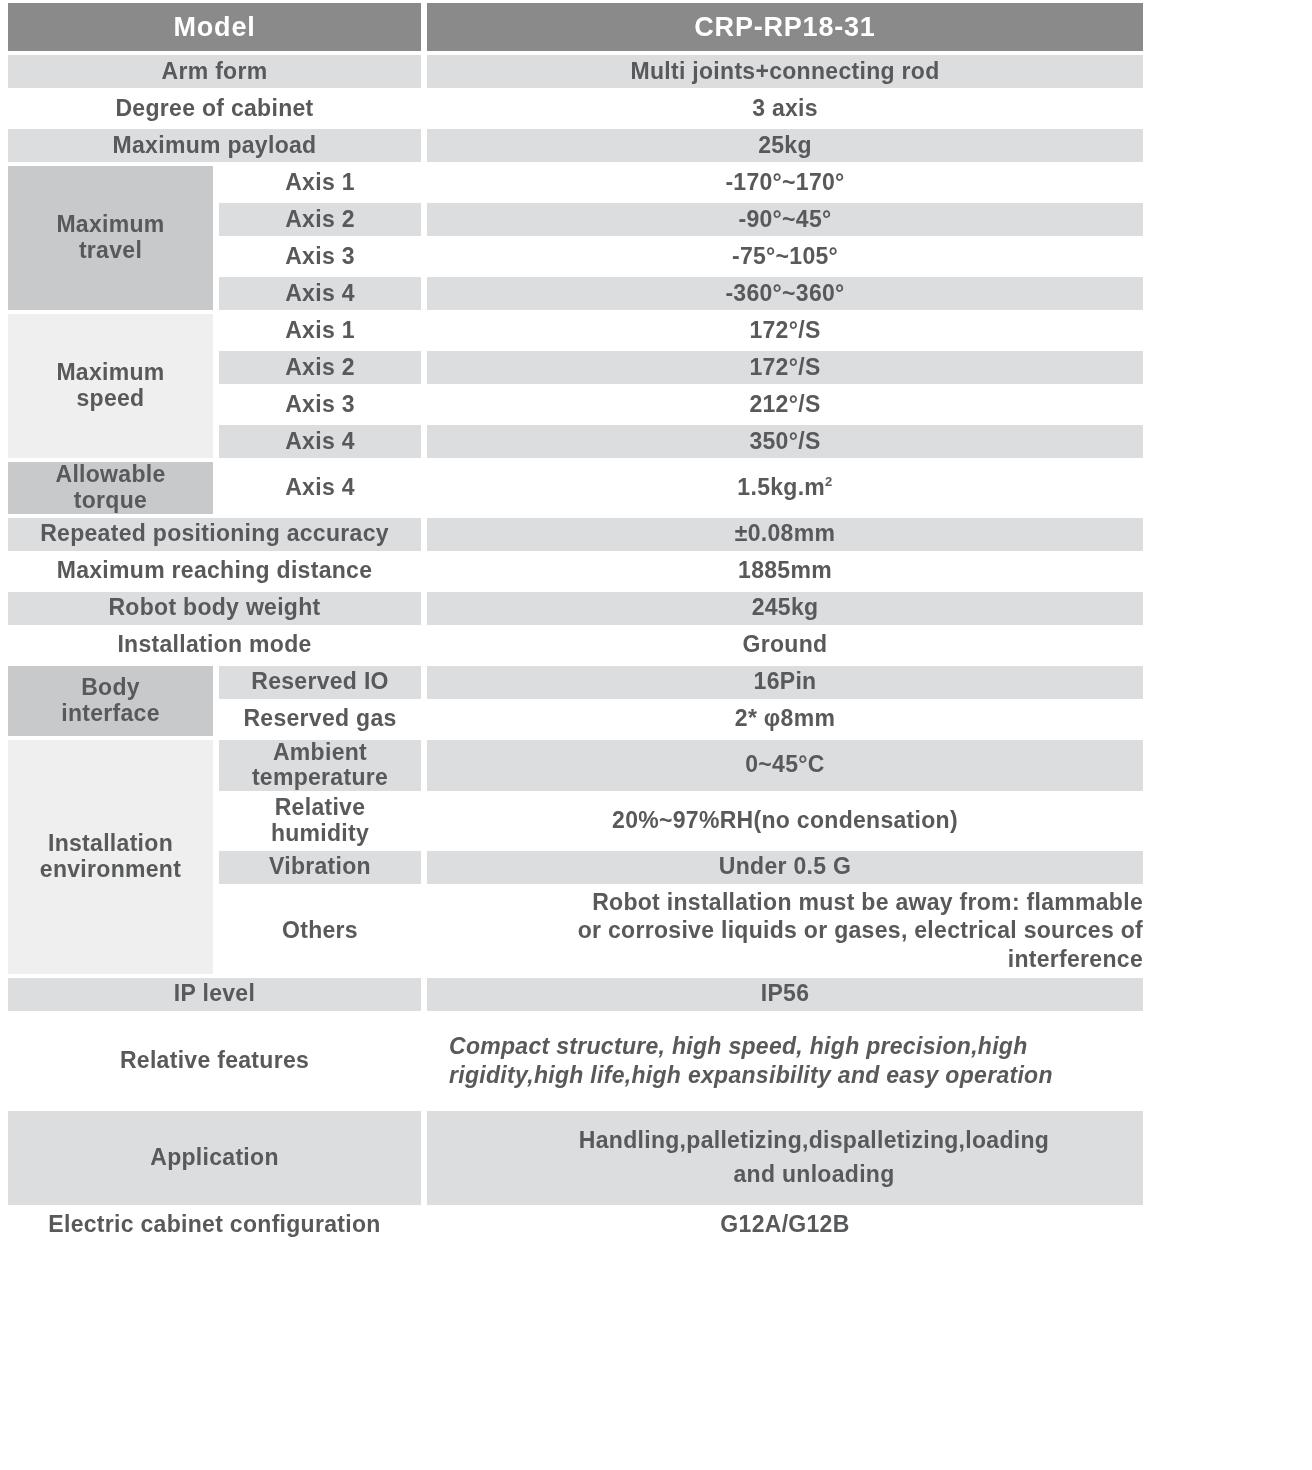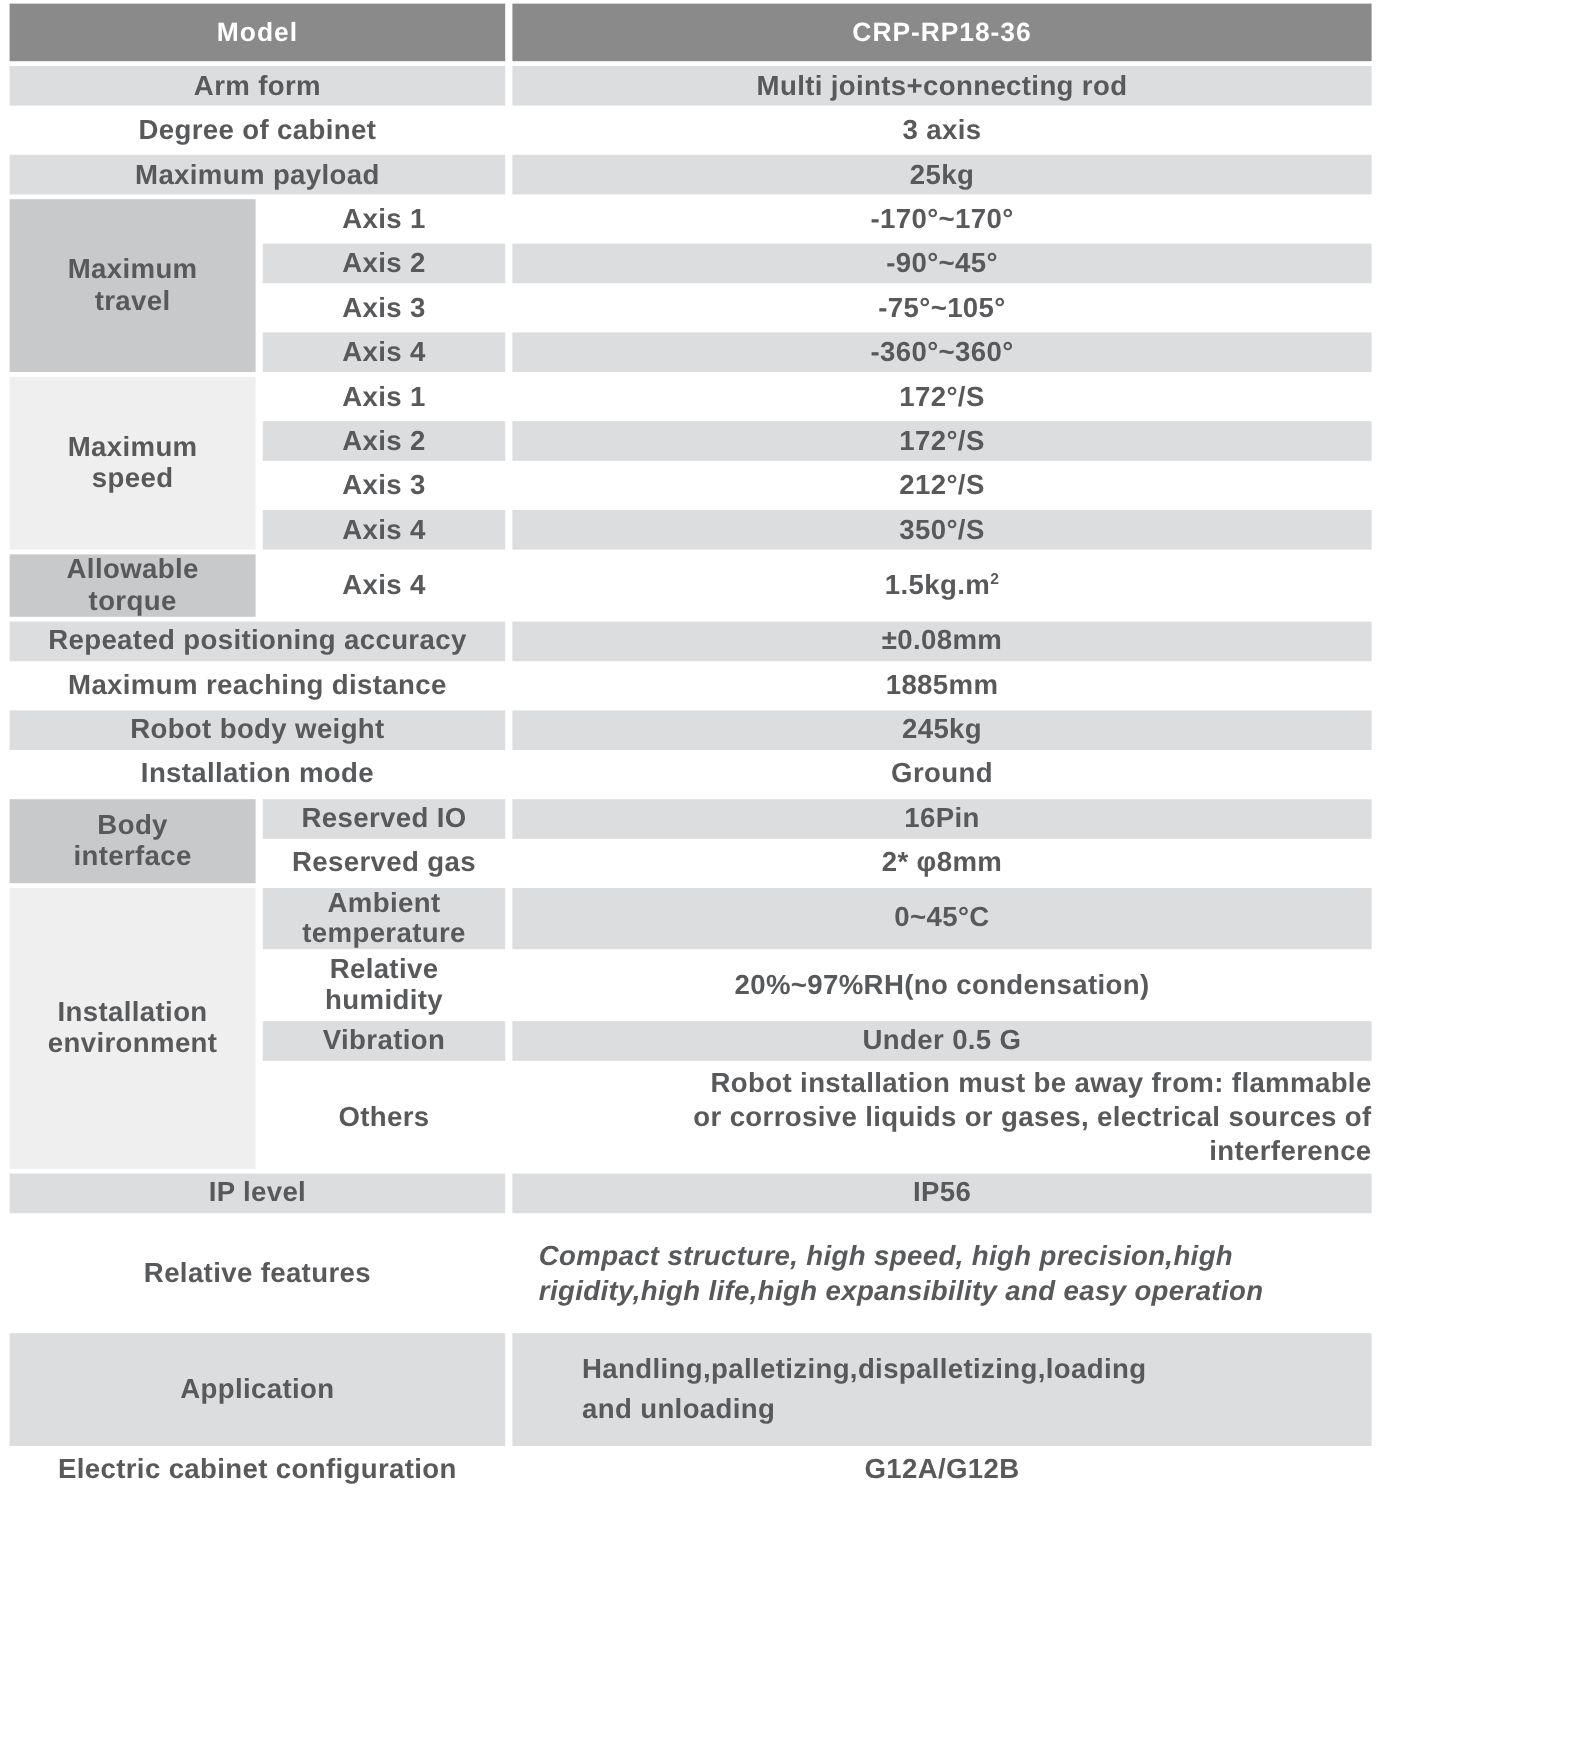--- a/index.html
+++ b/index.html
@@ -26,21 +26,21 @@
     font-weight: bold;
     color: #58595b;
     letter-spacing: 0.3px;
     line-height: 1.12;
     padding: 0;
     overflow: hidden;
   }
   tr.hdr td {
     background: #8a8a8a;
     color: #ffffff;
-    font-size: 22px;
+    font-size: 27px;
     letter-spacing: 0.8px;
     height: 48px;
   }
   td.g  { background: #dcddde; }   
   td.w  { background: transparent; }
   td.cm { background: #c8c9cb; }   
   td.cl { background: #efefef; }   
   td.pre { white-space: pre-line; }
   tr.tall-others td { height: 86px; }
   tr.tall-adv td    { height: 92px; }
@@ -52,21 +52,21 @@
     line-height: 1.22;
   }
   td.v-adv {
     text-align: left;
     padding-left: 22px;
     white-space: pre-line;
     line-height: 1.22;
     font-style: italic;
   }
   td.v-app {
-    text-align: left;
+    text-align: center;
     padding-left: 58px;
     white-space: pre-line;
     line-height: 1.45;
   }
   sup {
     font-size: 13px;
     line-height: 0;
     vertical-align: super;
   }
 </style>
@@ -76,21 +76,21 @@
 <table class="spec">
   <colgroup>
     <col style="width:205px">
     <col style="width:202px">
     <col style="width:716px">
   </colgroup>
 
   <tbody>
       <tr class="hdr">
     <td colspan="2">Model</td>
-    <td>CRP-RP18-36</td>
+    <td>CRP-RP18-31</td>
   </tr>
 
   <tr>
     <td colspan="2" class="g">Arm form</td>
     <td class="g">Multi joints+connecting rod</td>
   </tr>
 
   <tr>
     <td colspan="2" class="w">Degree of cabinet</td>
     <td class="w">3 axis</td>

